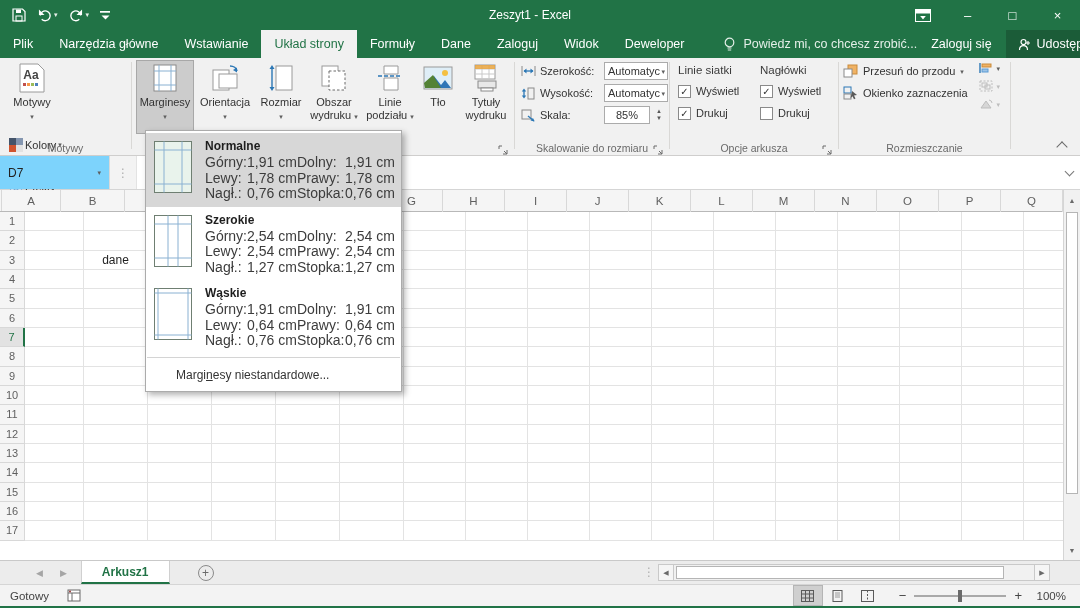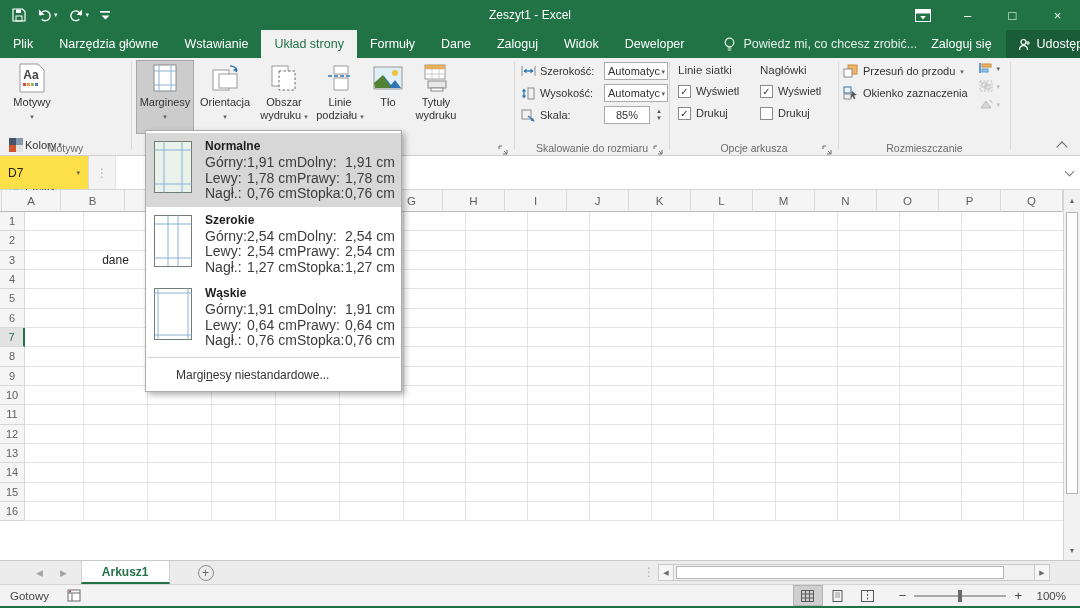--- a/index.html
+++ b/index.html
@@ -55,21 +55,21 @@
   .chk{width:13px;height:13px;background:#fff;border:1px solid #8a8a8a;font-size:10px;line-height:11px;text-align:center;color:#333;}
 
   .arrrow{display:flex;align-items:center;gap:5px;height:22px;font-size:11px;color:#333;white-space:nowrap;}
   .stack{position:absolute;right:10px;top:4px;display:flex;flex-direction:column;gap:6px;}
   .stackit{display:flex;align-items:center;gap:3px;}
   .chev{width:8px;height:8px;border-right:1.5px solid #6a6a6a;border-bottom:1.5px solid #6a6a6a;}
   .chev.up{transform:rotate(-135deg);position:absolute;bottom:4px;right:14px;}
 
   
   .formulabar{height:34px;background:#f3f3f3;border-bottom:1px solid #d5d5d5;display:flex;align-items:stretch;}
-  .namebox{width:89px;background:#fde047;border-right:1px solid #d9d9d9;display:flex;align-items:center;padding-left:8px;font-size:12px;color:#222;position:relative;}
+  .namebox{width:110px;background:#7dd3fc;border-right:1px solid #d9d9d9;display:flex;align-items:center;padding-left:8px;font-size:12px;color:#222;position:relative;}
   .namebox .crt{position:absolute;right:8px;}
   .fdots{width:26px;display:flex;align-items:center;justify-content:center;color:#b0b0b0;font-size:12px;}
   .ffield{flex:1;background:#fff;border-left:1px solid #e3e3e3;}
   .fexp{width:22px;display:flex;align-items:center;justify-content:center;background:#fff;}
   .chevd{width:7px;height:7px;border-right:1.5px solid #777;border-bottom:1.5px solid #777;transform:rotate(45deg);margin-top:-3px;}
 
   
   .gridwrap{position:absolute;top:190px;left:0;width:1063px;height:370px;overflow:hidden;background:#fff;}
   .chrow{display:flex;height:22px;background:#f5f5f5;border-bottom:1px solid #b8b8b8;}
   .corner{width:25px;border-right:1px solid #d8d8d8;position:relative;background:#f5f5f5;}
@@ -268,20 +268,31 @@
           <svg width="30" height="28" viewBox="0 0 30 28">
               <rect x="3" y="6" width="16" height="20" fill="#fff" stroke="#9a9a9a"></rect>
               <rect x="9" y="10" width="18" height="14" fill="#fff" stroke="#9a9a9a"></rect>
               <path d="M20 2a7 6 0 0 1 7 5" fill="none" stroke="#2b77b5" stroke-width="1.6"></path>
               <path d="M27 3.5v5l-4-2.5z" fill="#2b77b5"></path>
             </svg>
         </span>
         <span>Orientacja</span><br>
         <span class="crt">▾</span>
       </div>
+      <div class="bigbtn" style="width:50px">
+        <span class="bicon">
+          <svg width="24" height="28" viewBox="0 0 24 28">
+              <rect x="7" y="2" width="16" height="24" fill="#fff" stroke="#9a9a9a"></rect>
+              <path d="M3 3v22" stroke="#2b77b5" stroke-width="1.4"></path>
+              <path d="M3 1l2.5 4h-5zM3 27l2.5-4h-5z" fill="#2b77b5"></path>
+            </svg>
+        </span>
+        <span>Rozmiar</span><br>
+        <span class="crt">▾</span>
+      </div>
       <div class="bigbtn" style="width:56px">
         <span class="bicon">
           <svg width="28" height="28" viewBox="0 0 28 28">
               <rect x="2" y="2" width="16" height="20" fill="#fff" stroke="#9a9a9a"></rect>
               <rect x="9" y="7" width="16" height="19" fill="#fff" stroke="#6a6a6a" stroke-dasharray="2.5 2"></rect>
             </svg>
         </span>
         <span>Obszar wydruku</span> <span class="crt">▾</span>
       </div>
       <div class="bigbtn" style="width:56px">
@@ -807,20 +818,40 @@
           <div class="cl" style="width: 62px;"></div>
           <div class="cl" style="width: 62px;"></div>
           <div class="cl" style="width: 62px;"></div>
           <div class="cl" style="width: 62px;"></div>
           <div class="cl" style="width: 62px;"></div>
           <div class="cl" style="width: 62px;"></div>
           <div class="cl" style="width: 62px;"></div>
           <div class="cl" style="width: 62px;"></div>
           <div class="cl" style="width: 62px;"></div>
         </div>
+        <div class="gr">
+          <div class="rh">17</div>
+          <div class="cl" style="width: 59px;"></div>
+          <div class="cl" style="width: 64px;"></div>
+          <div class="cl" style="width: 64px;"></div>
+          <div class="cl" style="width: 64px;"></div>
+          <div class="cl" style="width: 64px;"></div>
+          <div class="cl" style="width: 64px;"></div>
+          <div class="cl" style="width: 62px;"></div>
+          <div class="cl" style="width: 62px;"></div>
+          <div class="cl" style="width: 62px;"></div>
+          <div class="cl" style="width: 62px;"></div>
+          <div class="cl" style="width: 62px;"></div>
+          <div class="cl" style="width: 62px;"></div>
+          <div class="cl" style="width: 62px;"></div>
+          <div class="cl" style="width: 62px;"></div>
+          <div class="cl" style="width: 62px;"></div>
+          <div class="cl" style="width: 62px;"></div>
+          <div class="cl" style="width: 62px;"></div>
+        </div>
       </div>
   </div>
 
   <div class="vscroll">
     <div class="varrow">▲</div>
     <div class="vthumb"></div>
     <div class="varrow dn">▼</div>
   </div>
 
   <div class="sheetbar">

